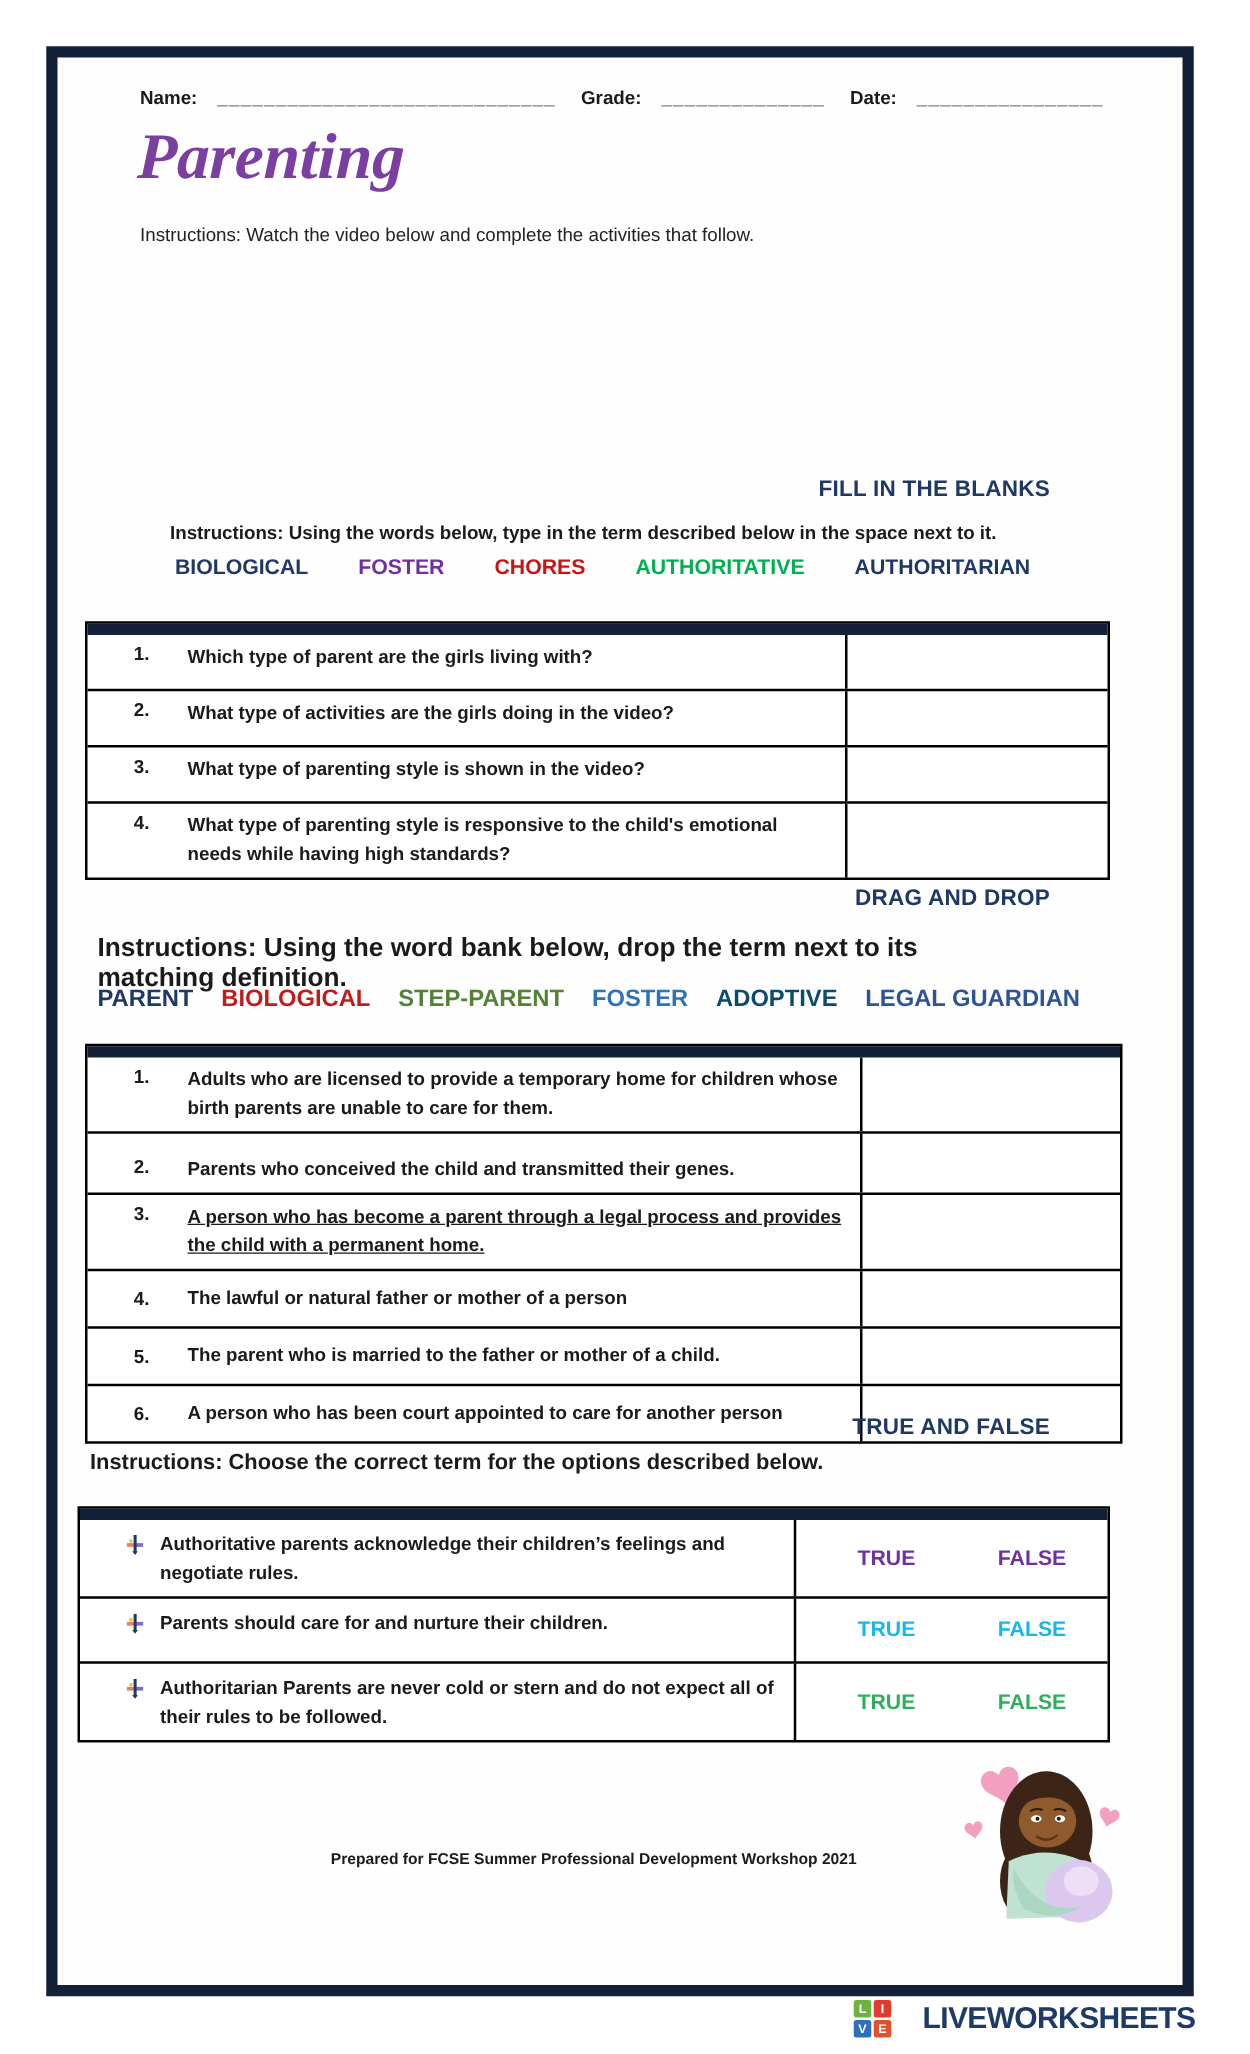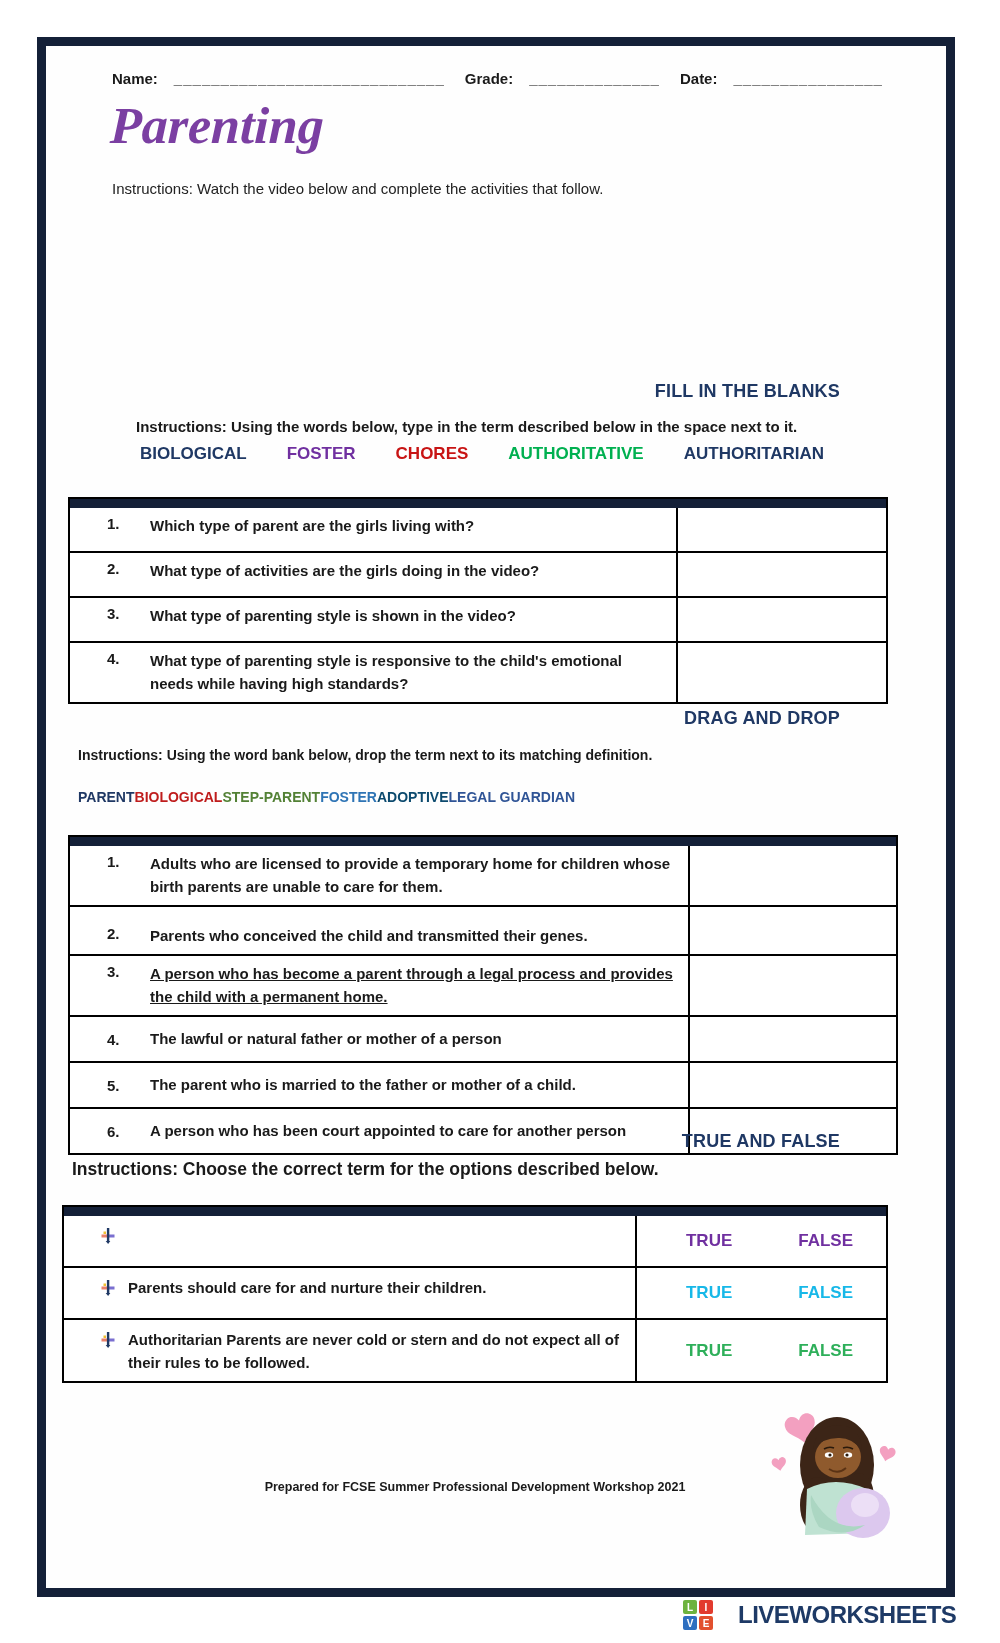--- a/index.html
+++ b/index.html
@@ -16,27 +16,27 @@
   
   .title{top:100px;left:110px;font-family:cursive;font-size:52px;color:#7b3fa2;
          font-weight:600;font-style:italic;transform:skewX(-2deg);line-height:1;}
   .intro{top:180px;left:112px;font-size:15px;font-weight:400;color:#222;}
   
   .sechead{left:500px;width:340px;text-align:right;font-size:18px;font-weight:700;color:#1f3864;letter-spacing:0.2px;}
   .fibhead{top:381px;}
   .dndhead{top:708px;}
   .tfhead{top:1131px;}
   .fibinstr{top:418px;left:112px;width:740px;font-size:15px;font-weight:700;margin-left:24px;}
-  .dndinstr{top:747px;left:78px;width:700px;font-size:14px;font-weight:700;}
+  .dndinstr{top:747px;left:78px;width:700px;font-size:21px;font-weight:700;}
   .tfinstr{top:1159px;left:72px;width:720px;font-size:17.5px;font-weight:700;}
   
   .wb1{top:444px;left:112px;width:740px;display:flex;justify-content:center;gap:40px;
        font-size:17px;font-weight:700;white-space:nowrap;}
-  .wb2{top:789px;left:78px;width:786px;display:flex;
-       font-size:14px;font-weight:700;white-space:nowrap;}
+  .wb2{top:789px;left:78px;width:786px;display:flex;justify-content:space-between;
+       font-size:19px;font-weight:700;white-space:nowrap;}
   
   .tbl{position:absolute;border:2px solid #000;background:#fff;box-sizing:border-box;}
   .tblbar{height:9px;background:#142038;}
   .trow{display:flex;border-top:2px solid #000;align-items:stretch;}
   .trow.first{border-top:none;}
   .qcell{flex:1;display:flex;align-items:flex-start;padding:7px 10px 7px 0;}
   .qnum{min-width:30px;padding-left:37px;font-size:15px;font-weight:700;}
   .qtext{flex:1;padding-left:13px;font-size:15px;font-weight:700;line-height:1.5;}
   .acell{border-left:2px solid #000;}
   .t1{left:68px;top:497px;width:820px;}
@@ -192,20 +192,21 @@
     <div class="tblbar"></div>
     <div class="trow first">
       <div class="bcell">
         <svg class="bullet" width="15" height="16" viewBox="0 0 15 16">
           <rect x="3" y="3.5" width="2.5" height="2.5" fill="#f0c030"></rect>
           <rect x="1" y="6.5" width="6" height="3" fill="#e8806a"></rect>
           <rect x="8" y="6.5" width="6" height="3" fill="#7a6fd0"></rect>
           <rect x="6.4" y="0" width="2.4" height="14" fill="#1f3864"></rect>
           <path d="M5.2,13 L9.8,13 L7.6,16 Z" fill="#1f3864"></path>
         </svg>
+        <span class="btext" style="max-width:510px;">Authoritative parents acknowledge their children’s feelings and negotiate rules.</span>
       </div>
       <div class="acell tfcell" style="color:#7030a0">
         <span class="tfopt">TRUE</span>
         <span class="tfopt">FALSE</span>
       </div>
     </div>
     <div class="trow">
       <div class="bcell">
         <svg class="bullet" width="15" height="16" viewBox="0 0 15 16">
           <rect x="3" y="3.5" width="2.5" height="2.5" fill="#f0c030"></rect>

